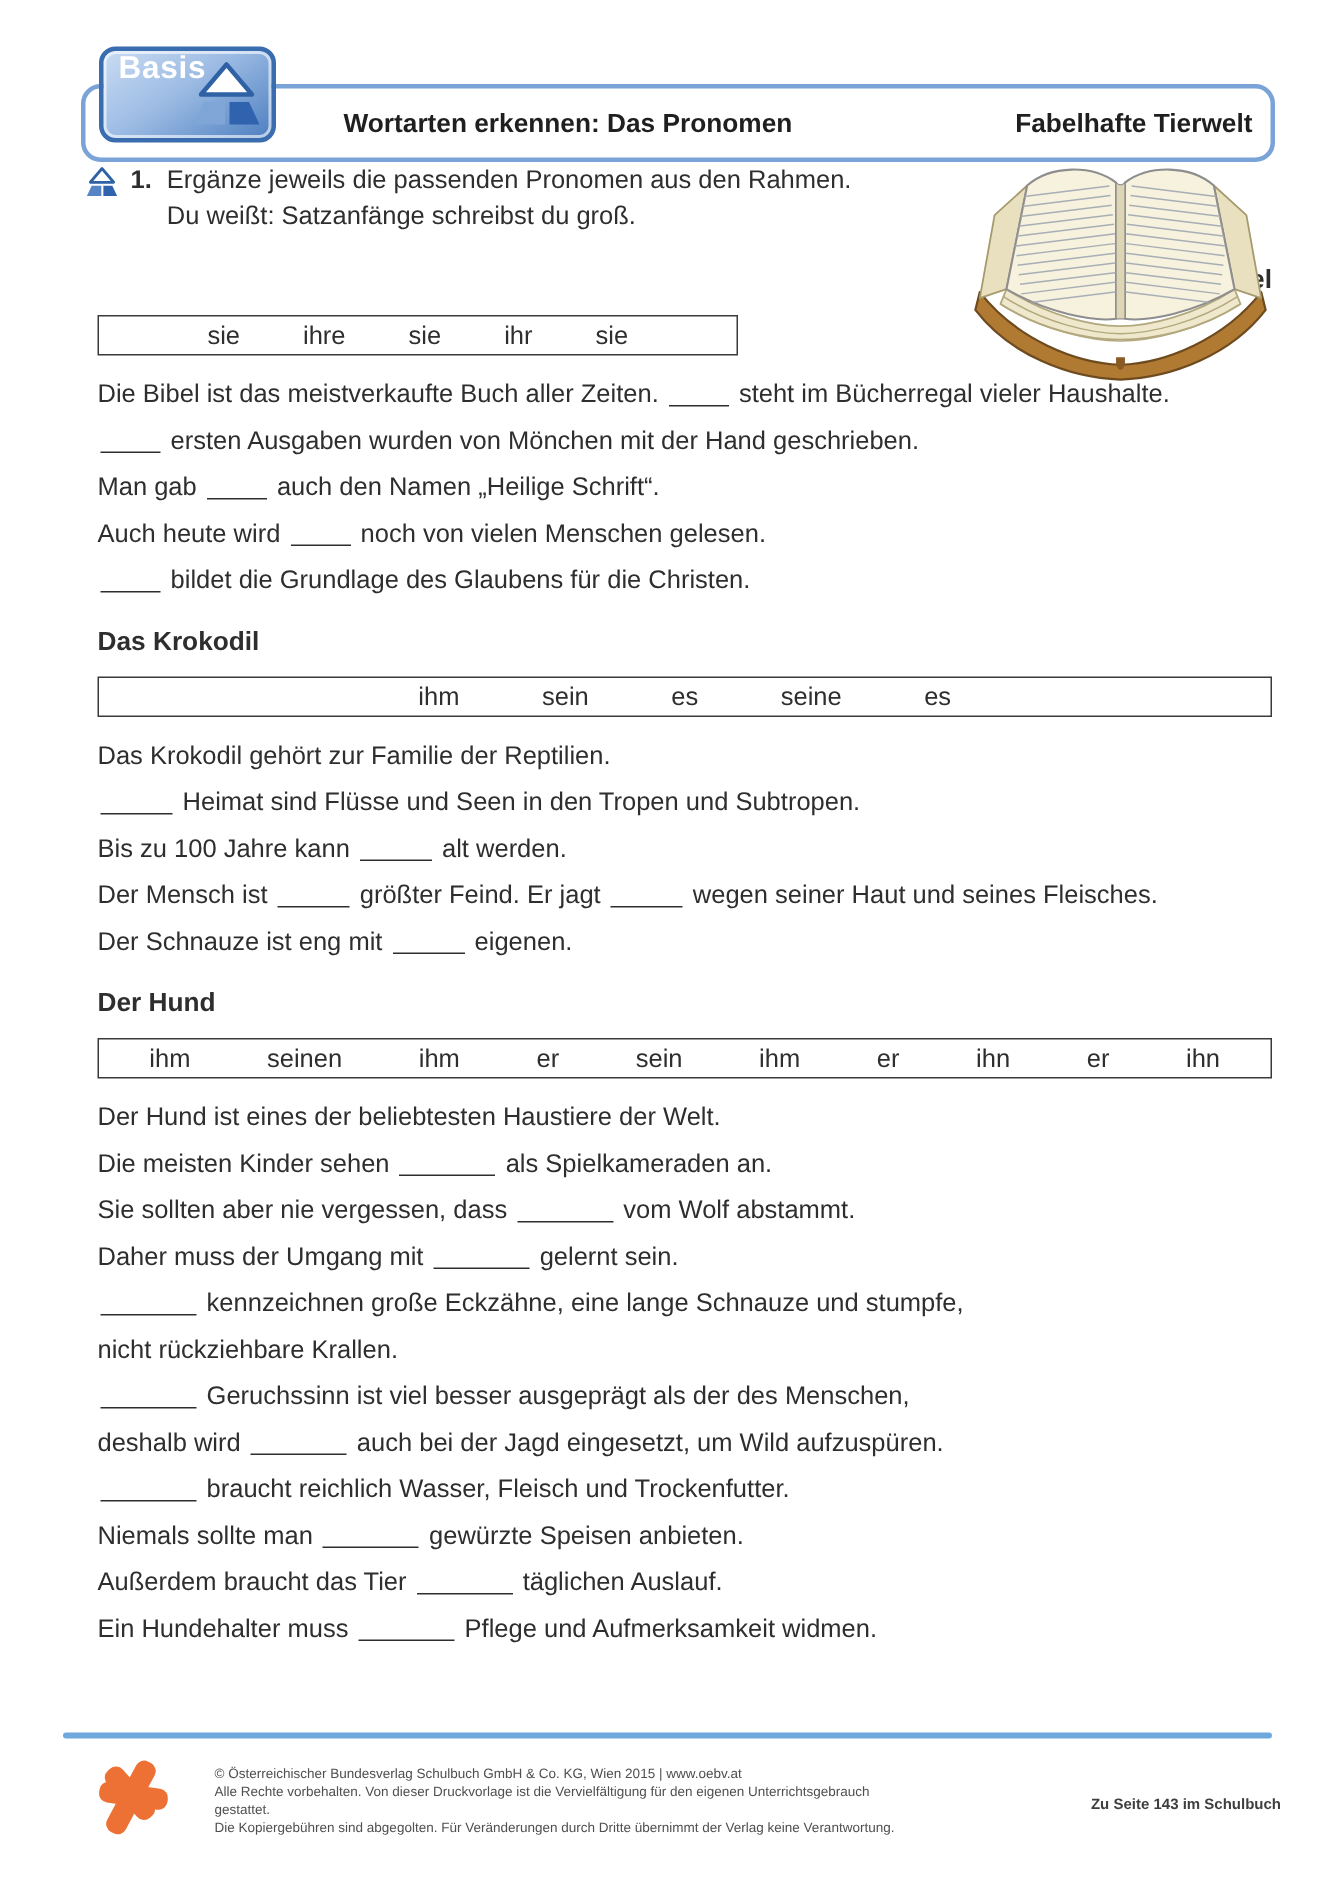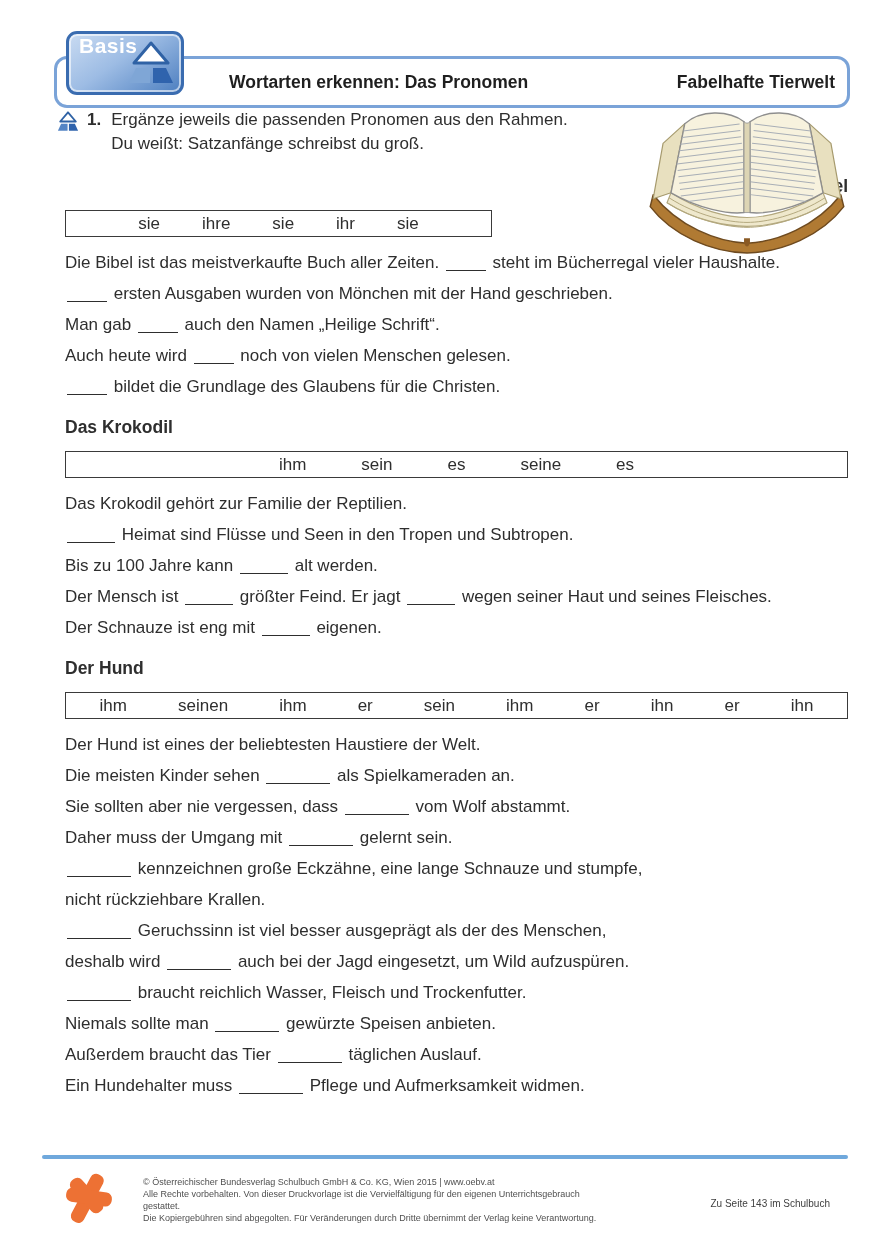--- a/index.html
+++ b/index.html
@@ -48,21 +48,21 @@
   }
   
   .book{position:absolute;right:28px;top:98px;width:230px;height:158px;}
   
   .footer-rule{position:absolute;left:42px;top:1155px;width:806px;height:4px;background:#6fa8dc;border-radius:2px;}
   .footer-logo{position:absolute;left:60px;top:1168px;}
   .footer-text{
     position:absolute;left:143px;top:1176px;font-size:9px;line-height:12px;color:#4f4f4f;width:470px;
   }
   .footer-ref{
-    position:absolute;right:60px;top:1198px;font-size:10px;font-weight:normal;color:#3f3f3f;
+    position:absolute;right:36px;top:1198px;font-size:10px;font-weight:bold;color:#3f3f3f;
   }
 </style>
 </head>
 <body>
 
 <div class="header-bar">
   <div class="header-title">Wortarten erkennen: Das Pronomen</div>
   <div class="header-right">Fabelhafte Tierwelt</div>
 </div>
 <div class="logo">

